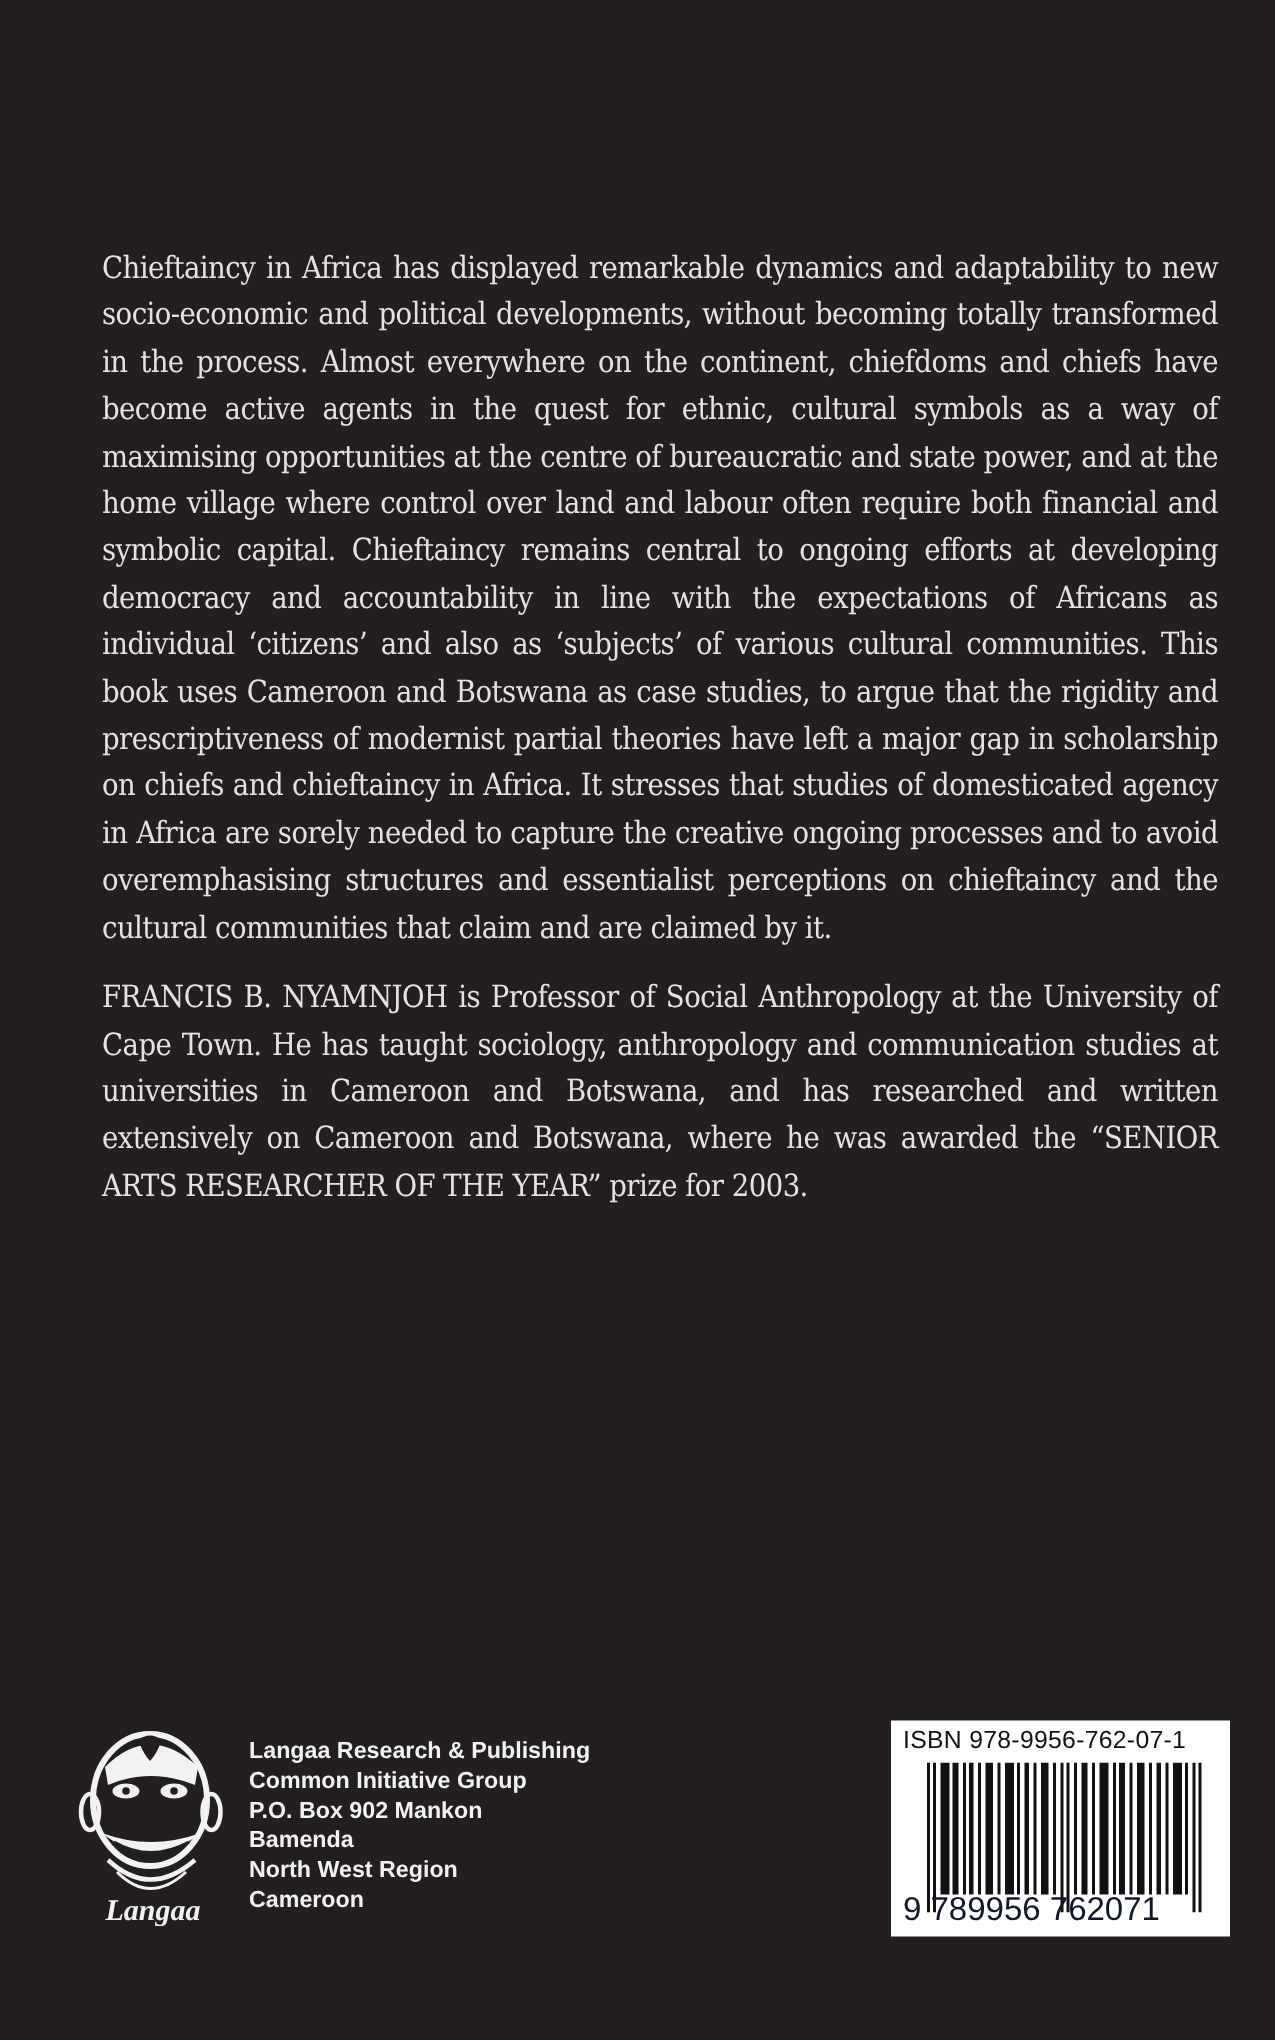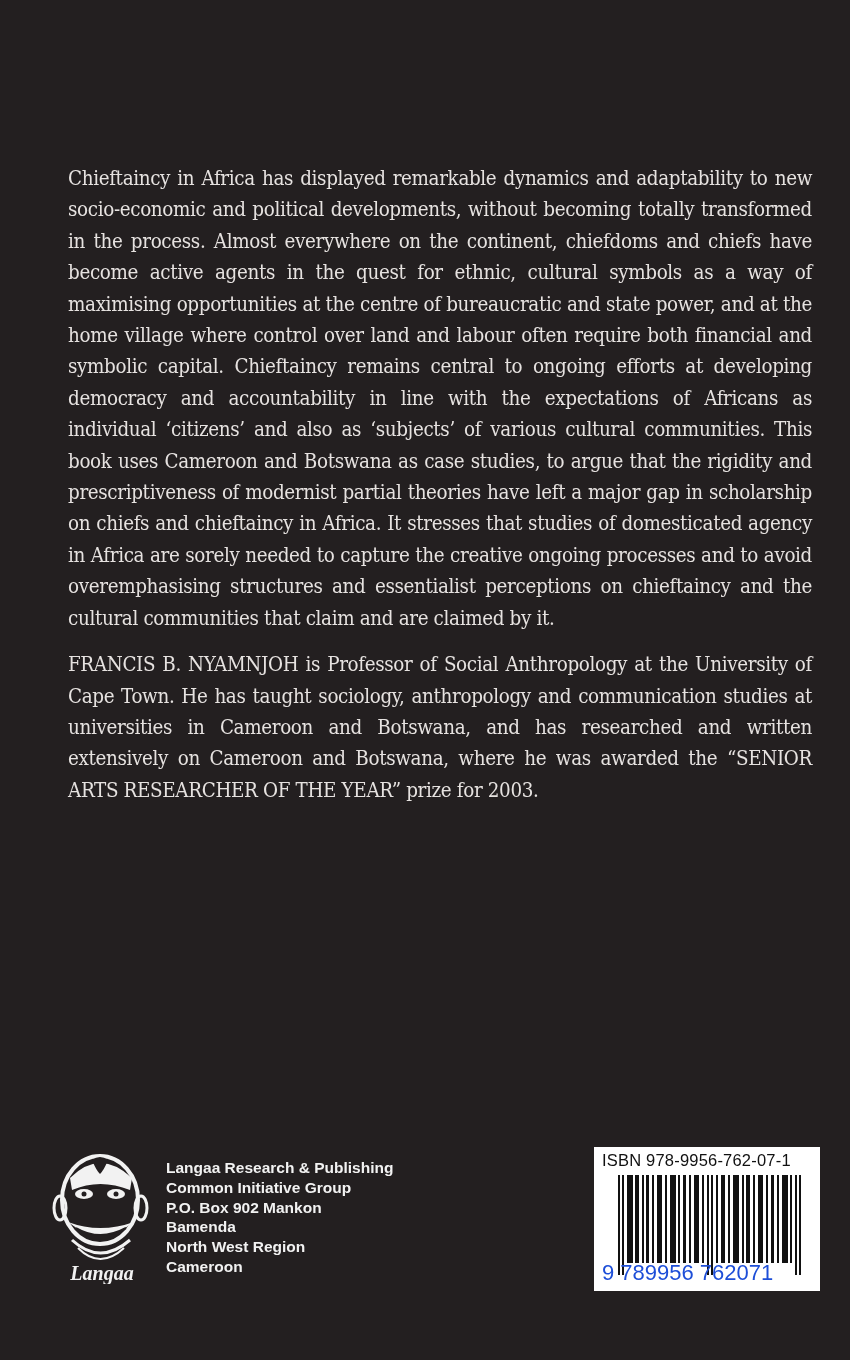--- a/index.html
+++ b/index.html
@@ -40,21 +40,21 @@
   }
   .isbn-label {
     position: absolute; left: 8px; top: 4px;
     font-family: "Liberation Sans", "DejaVu Sans", sans-serif;
     font-size: 16.5px; letter-spacing: 0.2px; color: #111;
   }
   .barcode { position: absolute; left: 24px; top: 28px; }
   .digits {
     position: absolute; top: 113px; left: 8px; width: 212px;
     font-family: "Liberation Sans", "DejaVu Sans", sans-serif;
-    font-size: 22px; color: #1d4ed8; white-space: pre;
+    font-size: 22px; color: #0f172a; white-space: pre;
   }
 </style>
 </head>
 <body>
 
 <div class="blurb">
   <p class="lastline">Chieftaincy in Africa has displayed remarkable dynamics and adaptability to new socio-economic and political developments, without becoming totally transformed in the process. Almost everywhere on the continent, chiefdoms and chiefs have become active agents in the quest for ethnic, cultural symbols as a way of maximising opportunities at the centre of bureaucratic and state power, and at the home village where control over land and labour often require both financial and symbolic capital. Chieftaincy remains central to ongoing efforts at developing democracy and accountability in line with the expectations of Africans as individual ‘citizens’ and also as ‘subjects’ of various cultural communities. This book uses Cameroon and Botswana as case studies, to argue that the rigidity and prescriptiveness of modernist partial theories have left a major gap in scholarship on chiefs and chieftaincy in Africa. It stresses that studies of domesticated agency in Africa are sorely needed to capture the creative ongoing processes and to avoid overemphasising structures and essentialist perceptions on chieftaincy and the cultural communities that claim and are claimed by it.</p>
   <p class="bio lastline">FRANCIS B. NYAMNJOH is Professor of Social Anthropology at the University of Cape Town. He has taught sociology, anthropology and communication studies at universities in Cameroon and Botswana, and has researched and written extensively on Cameroon and Botswana, where he was awarded the “SENIOR ARTS RESEARCHER OF THE YEAR” prize for 2003.</p>
 </div>
 

